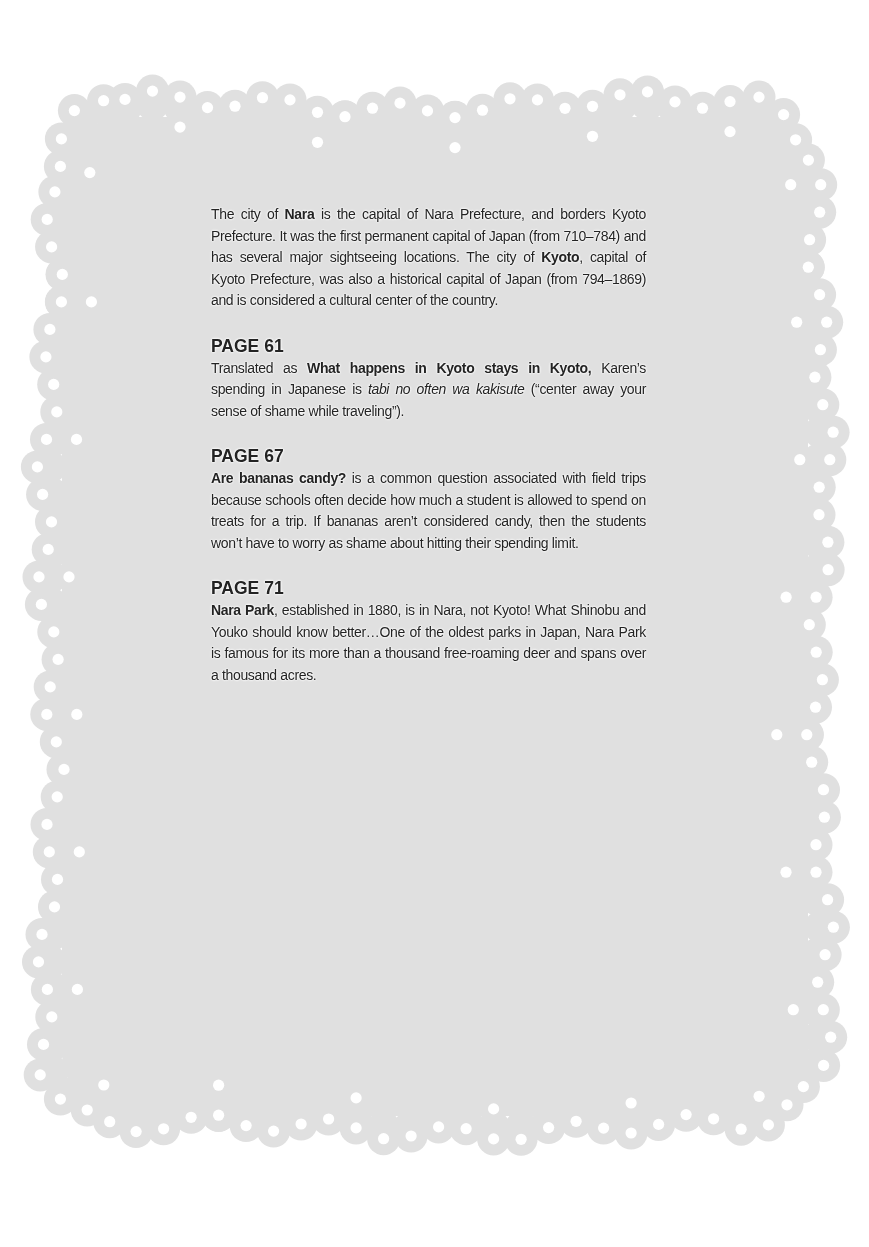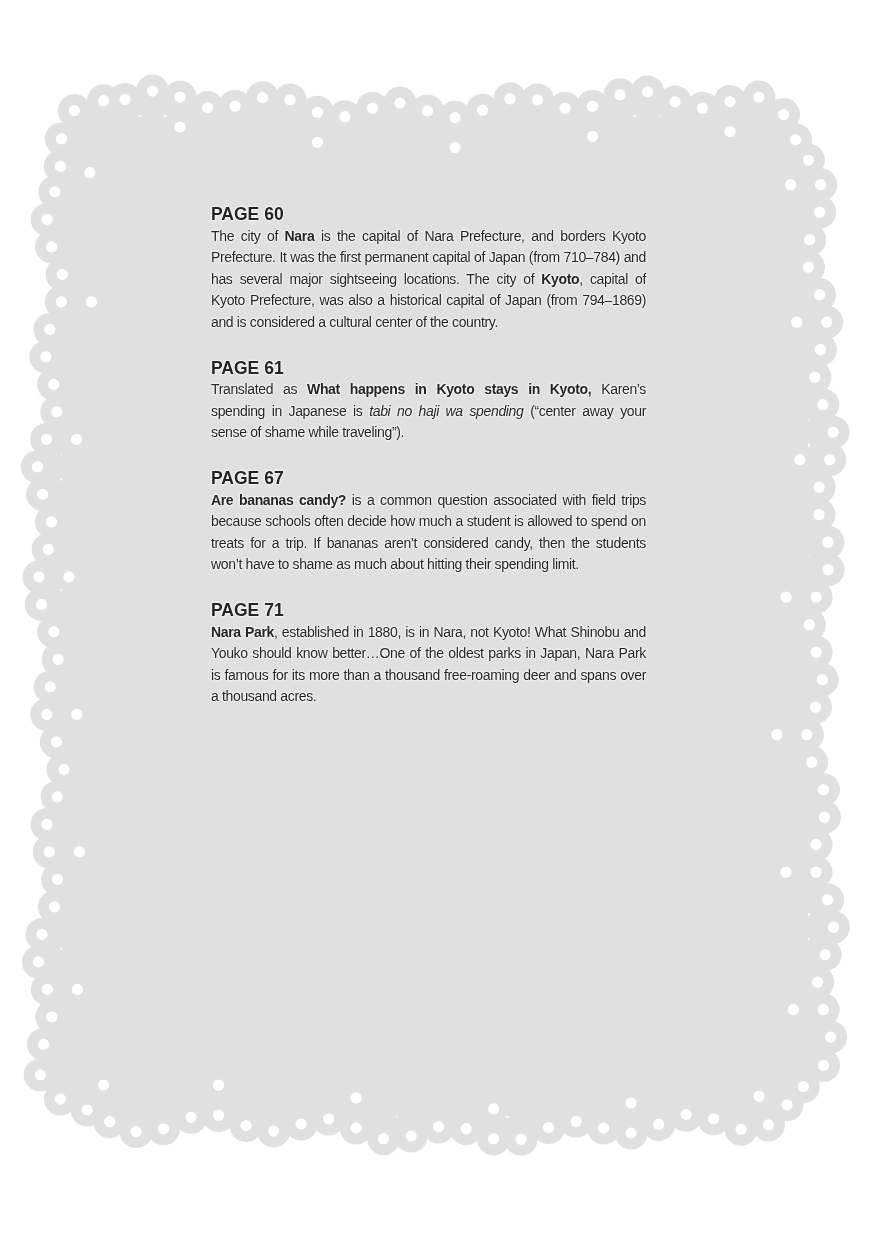--- a/index.html
+++ b/index.html
@@ -453,32 +453,31 @@
       <circle cx="76.8" cy="714.4" r="5.6" fill="#ffffff"></circle>
       <circle cx="69.0" cy="576.9" r="5.6" fill="#ffffff"></circle>
       <circle cx="76.5" cy="439.4" r="5.6" fill="#ffffff"></circle>
       <circle cx="91.4" cy="301.9" r="5.6" fill="#ffffff"></circle>
       <circle cx="89.8" cy="172.6" r="5.6" fill="#ffffff"></circle>
     </svg>
 
   <main class="content">
 
     <section class="note">
-      <h2 class="note-heading">PAGE 60</h2>
       <p class="note-body"><span>The city of </span><b>Nara</b><span> is the capital of Nara Prefecture, and borders Kyoto Prefecture. It was the first permanent capital of Japan (from 710–784) and has several major sightseeing locations. The city of </span><b>Kyoto</b><span>, capital of Kyoto Prefecture, was also a historical capital of Japan (from 794–1869) and is considered a cultural center of the country.</span></p>
     </section>
 
     <section class="note">
       <h2 class="note-heading">PAGE 61</h2>
-      <p class="note-body"><span>Translated as </span><b>What happens in Kyoto stays in Kyoto,</b><span> Karen’s spending in Japanese is </span><i>tabi no haji wa spending</i><span> (“center away your sense of shame while traveling”).</span></p>
+      <p class="note-body"><span>Translated as </span><b>What happens in Kyoto stays in Kyoto,</b><span> Karen’s spending in Japanese is </span><i>tabi no often wa kakisute</i><span> (“center away your sense of shame while traveling”).</span></p>
     </section>
 
     <section class="note">
       <h2 class="note-heading">PAGE 67</h2>
-      <p class="note-body"><b>Are bananas candy?</b><span> is a common question associated with field trips because schools often decide how much a student is allowed to spend on treats for a trip. If bananas aren’t considered candy, then the students won’t have to shame as much about hitting their spending limit.</span></p>
+      <p class="note-body"><b>Are bananas candy?</b><span> is a common question associated with field trips because schools often decide how much a student is allowed to spend on treats for a trip. If bananas aren’t considered candy, then the students won’t have to worry as shame about hitting their spending limit.</span></p>
     </section>
 
     <section class="note">
       <h2 class="note-heading">PAGE 71</h2>
       <p class="note-body"><b>Nara Park</b><span>, established in 1880, is in Nara, not Kyoto! What Shinobu and Youko should know better…One of the oldest parks in Japan, Nara Park is famous for its more than a thousand free-roaming deer and spans over a thousand acres.</span></p>
     </section>
 
   </main>
 </div>
 

